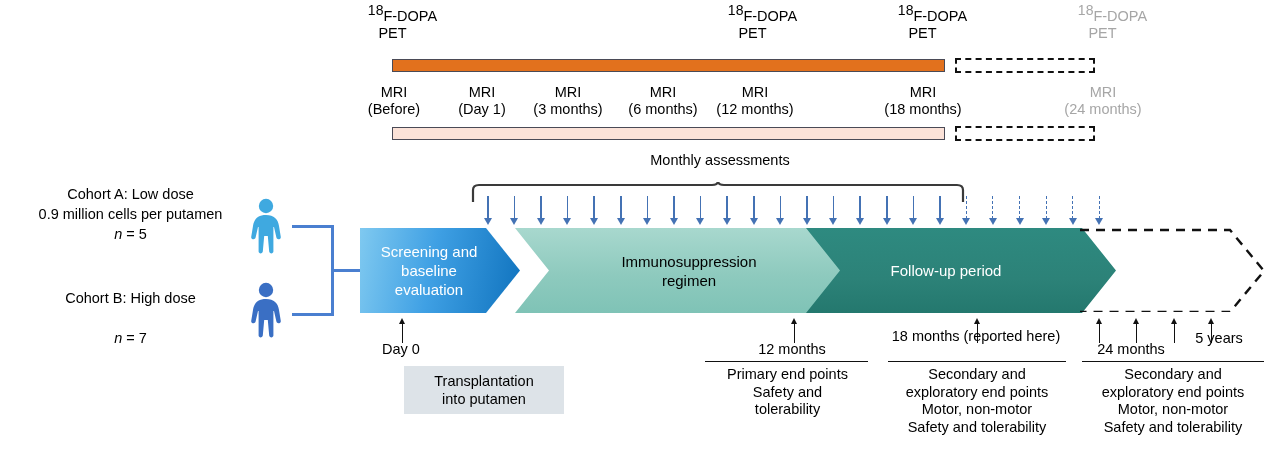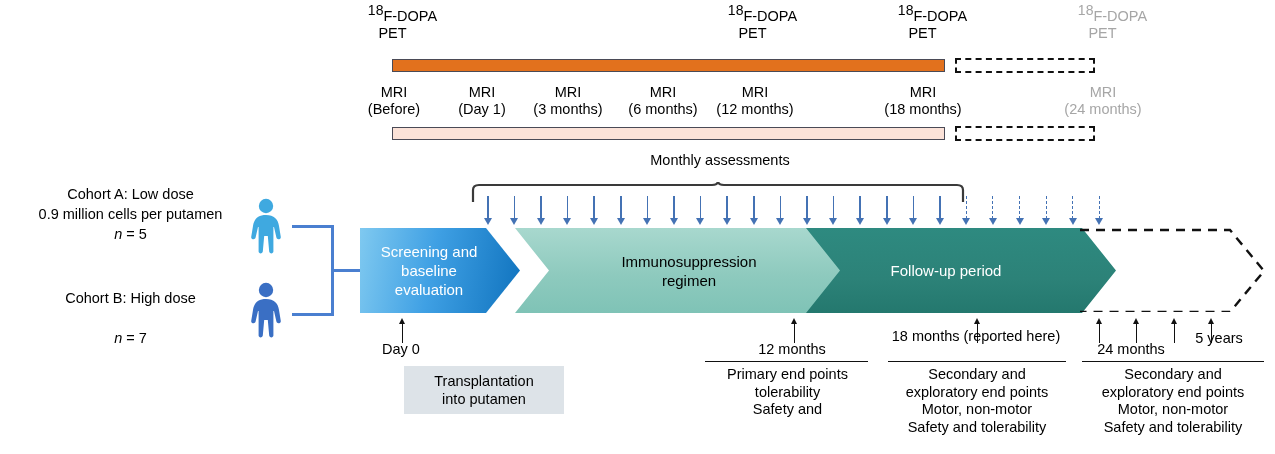--- a/index.html
+++ b/index.html
@@ -321,22 +321,22 @@
 </div>
 
 <div class="tick" style="left:791px;top:318px;">
   <div class="head"></div>
     <div class="stem"></div>
 </div>
 <div class="abs lbl ctr" style="left:730px;top:341px;width:124px;">12 months</div>
 <div class="rule" style="left:705px;top:361px;width:163px;"></div>
 <div class="endpoint" style="left:700px;top:366px;width:175px;">
   <div>Primary end points</div>
+  <div>Safety and</div>
   <div>tolerability</div>
-  <div>Safety and</div>
 </div>
 
 <div class="tick" style="left:974px;top:318px;">
   <div class="head"></div>
     <div class="stem"></div>
 </div>
 <div class="abs lbl ctr" style="left:872px;top:328px;width:208px;">18 months (reported here)</div>
 <div class="rule" style="left:888px;top:361px;width:178px;"></div>
 <div class="endpoint" style="left:878px;top:366px;width:198px;">
   <div>Secondary and</div>

